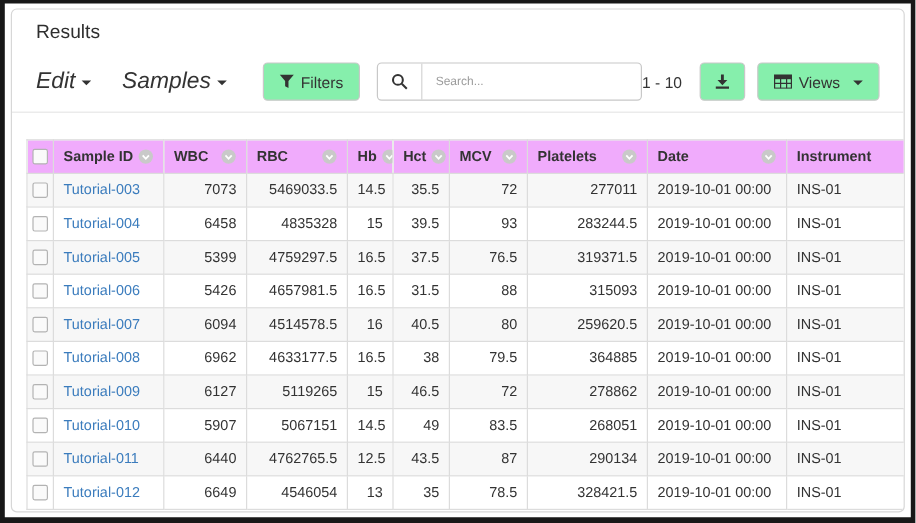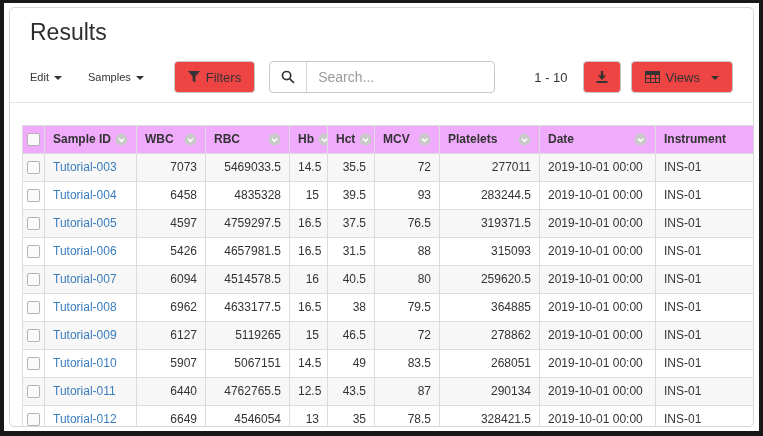--- a/index.html
+++ b/index.html
@@ -18,53 +18,53 @@
     background: #fff;
   }
   .panel {
     width: 100%; height: 100%;
     border: 1px solid #d7d7d7;
     border-radius: 5px;
     background: #fff;
     overflow: hidden;
   }
   .panel-pad { padding: 11px 20px 0; }
-  .title { margin: 0; font-size: 23px; font-weight: 400; color: #2e2e2e; }
+  .title { margin: 0; font-size: 16px; font-weight: 400; color: #2e2e2e; }
 
   .toolbar { display: flex; align-items: center; margin-top: 15px; }
   .dd-link {
     display: inline-flex; align-items: center;
-    font-size: 11px; color: #333; cursor: pointer; user-select: none;
+    font-size: 19px; color: #333; cursor: pointer; user-select: none; font-style: italic;
   }
   .dd-samples { margin-left: 26px; }
   .caret {
     display: inline-block; width: 0; height: 0;
     border-left: 4px solid transparent; border-right: 4px solid transparent;
     border-top: 4px solid #333; margin-left: 5px; margin-top: 2px;
   }
   .btn {
     display: inline-flex; align-items: center; gap: 6px;
     height: 32px; padding: 0 13px;
-    background: #ef4444; border: 1px solid #c8c8c8; border-radius: 4px;
+    background: #86efac; border: 1px solid #c8c8c8; border-radius: 4px;
     font-size: 13px; color: #333; cursor: pointer; font-family: inherit;
   }
   .btn-filters { margin-left: 30px; }
   .search-group {
     display: flex; align-items: center;
     margin-left: 14px; width: 226px; height: 32px;
     border: 1px solid #c8c8c8; border-radius: 4px; background: #fff;
   }
   .search-addon {
     display: flex; align-items: center; justify-content: center;
     width: 37px; height: 100%; border-right: 1px solid #d4d4d4; cursor: pointer;
   }
   .search-input {
     flex: 1; min-width: 0; height: 100%;
     border: none; outline: none; padding: 0 11px;
-    font-size: 14px; color: #555; font-family: inherit; background: transparent;
+    font-size: 10px; color: #555; font-family: inherit; background: transparent;
   }
   .search-input::placeholder { color: #9b9b9b; }
   .pag { margin-left: auto; font-size: 13px; color: #333; white-space: nowrap; }
   .btn-export { margin-left: 15px; width: 38px; padding: 0; justify-content: center; }
   .btn-views { margin-left: 10px; }
   .divider { border-top: 1px solid #e7e7e7; margin-top: 9px; }
 
   .table-wrap { margin: 22px 0 0 12px; }
   table {
     border-collapse: collapse; table-layout: fixed;
@@ -285,21 +285,21 @@
               <td class="num">15</td>
               <td class="num">39.5</td>
               <td class="num">93</td>
               <td class="num">283244.5</td>
               <td>2019-10-01 00:00</td>
               <td>INS-01</td>
             </tr>
             <tr>
               <td class="cb"><input type="checkbox" style=""></td>
               <td><a class="link">Tutorial-005</a></td>
-              <td class="num">4597</td>
+              <td class="num">5399</td>
               <td class="num">4759297.5</td>
               <td class="num">16.5</td>
               <td class="num">37.5</td>
               <td class="num">76.5</td>
               <td class="num">319371.5</td>
               <td>2019-10-01 00:00</td>
               <td>INS-01</td>
             </tr>
             <tr>
               <td class="cb"><input type="checkbox" style=""></td>

